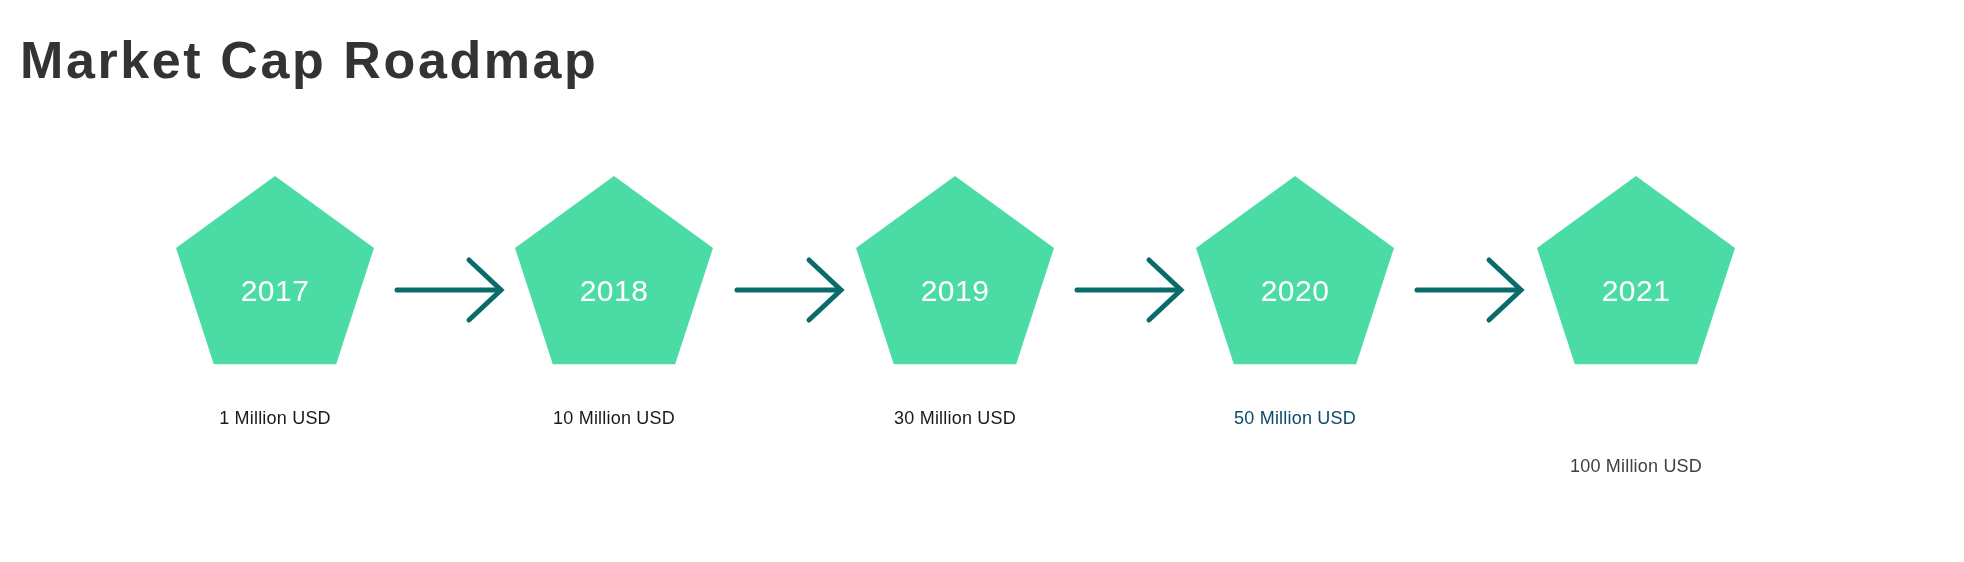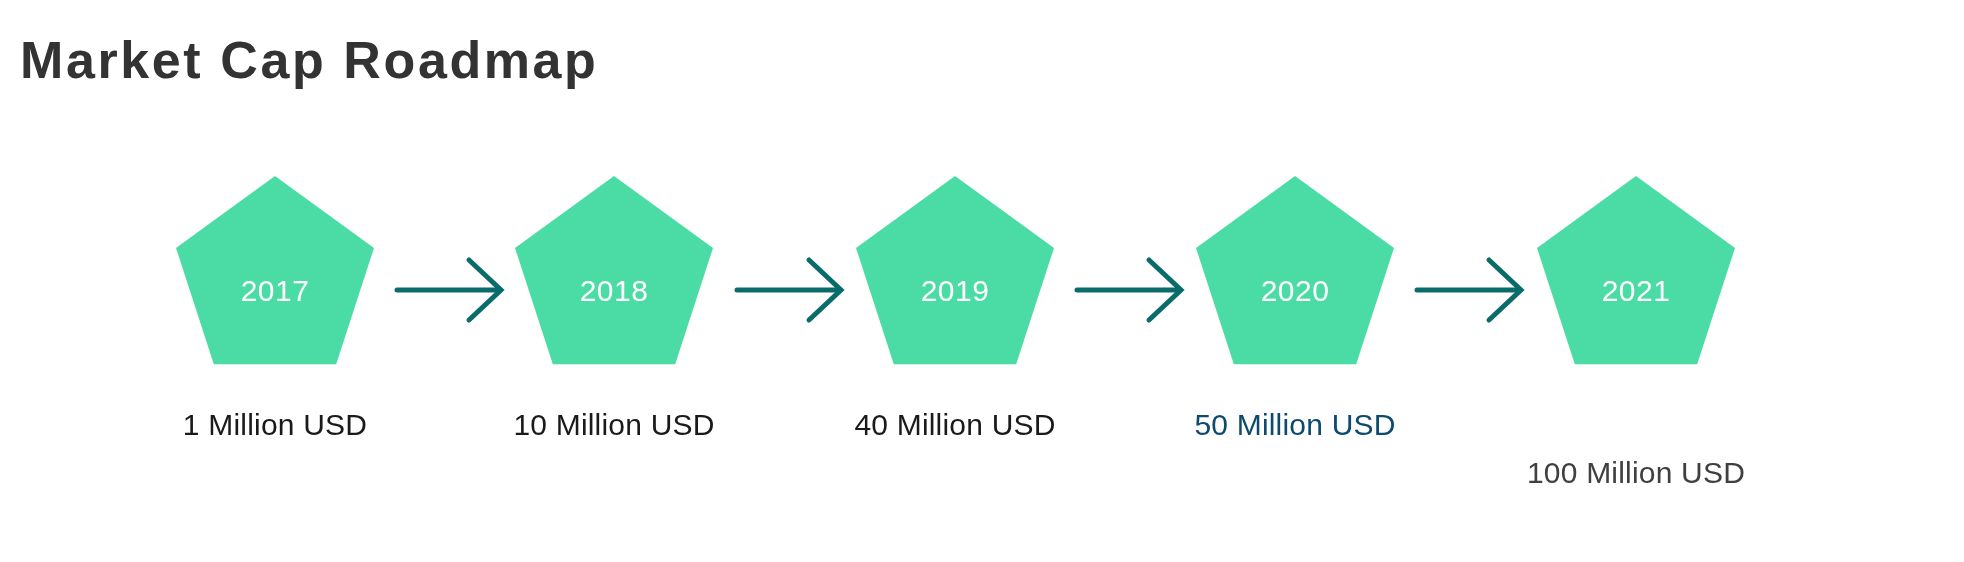--- a/index.html
+++ b/index.html
@@ -85,21 +85,21 @@
     letter-spacing: 0.5px;
     pointer-events: none;
   }
 
   .stage-label {
     position: absolute;
     left: -20px;
     right: -20px;
     top: 258px;
     text-align: center;
-    font-size: 30px;
+    font-size: 18px;
     font-weight: 400;
     color: #1a1a1a;
     letter-spacing: 0.2px;
     white-space: nowrap;
   }
 
   
   .connector {
     position: absolute;
     top: 100px;
@@ -156,21 +156,21 @@
       </svg>
     </div>
 
     <div class="stage" style="left:835px">
       <div class="pentagon-wrap">
         <svg class="pentagon-svg" viewBox="0 0 100 100">
           <polygon points="50,0 100,36.33 80.9,95.1 19.1,95.1 0,36.33" fill="#4BDCA6"></polygon>
         </svg>
         <div class="stage-year" style="color: rgb(255, 255, 255);">2019</div>
       </div>
-      <div class="stage-label" style="color: rgb(26, 26, 26);">40 Million USD</div>
+      <div class="stage-label" style="color: rgb(26, 26, 26);">30 Million USD</div>
     </div>
 
     <div class="connector" style="left:1073px">
       <svg viewBox="0 0 118 72">
         <line x1="4" y1="40" x2="106" y2="40" stroke="#0A6B6B" stroke-width="5" stroke-linecap="round"></line>
         <polyline points="76,10 108,40 76,70" fill="none" stroke="#0A6B6B" stroke-width="5" stroke-linecap="round" stroke-linejoin="miter"></polyline>
       </svg>
     </div>
 
     <div class="stage" style="left:1175px">

